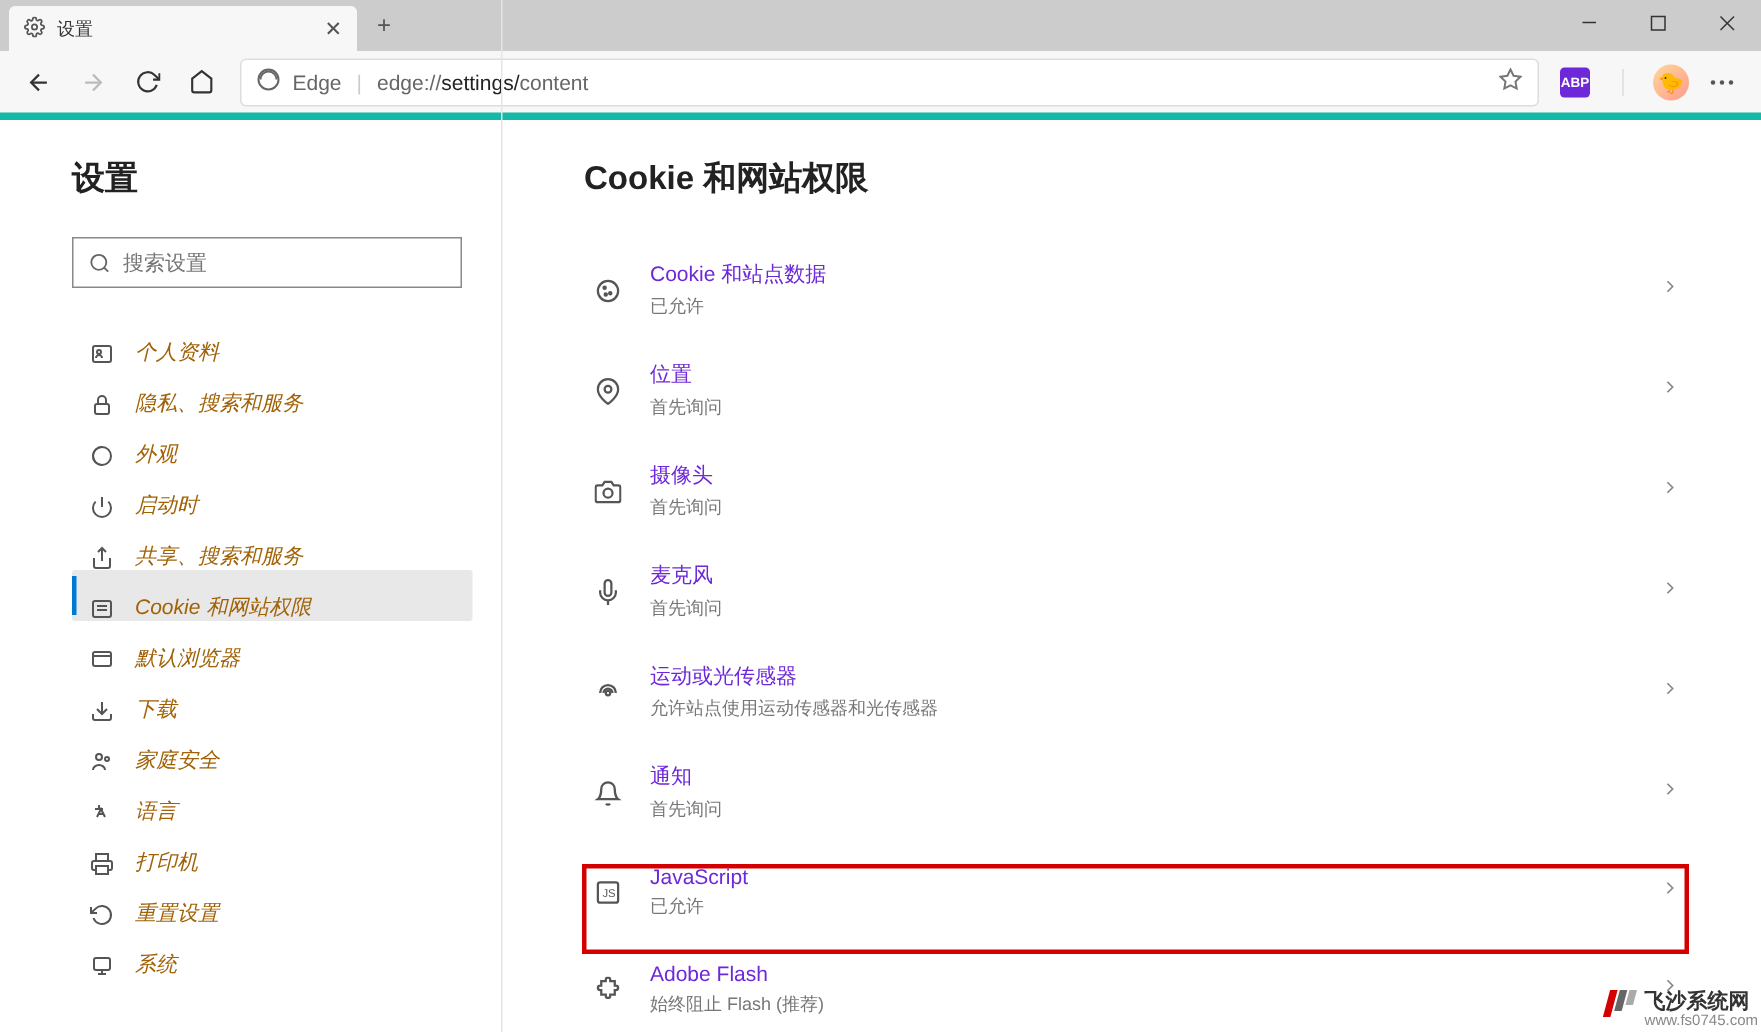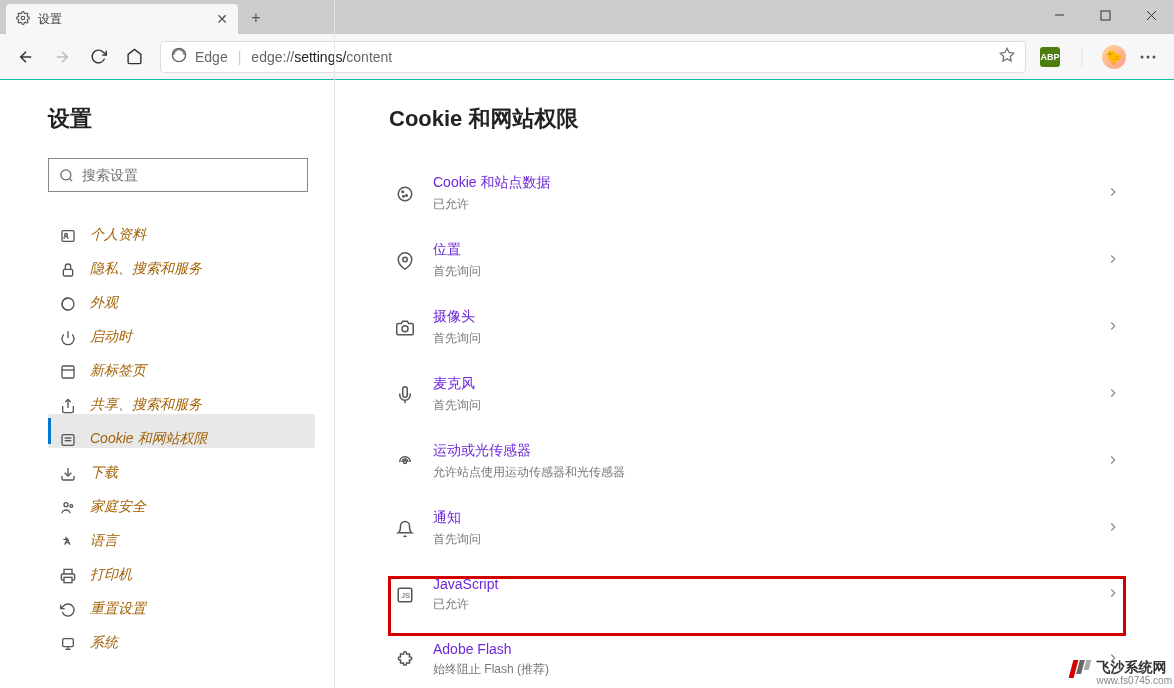--- a/index.html
+++ b/index.html
@@ -8,32 +8,32 @@
   
   .title-bar { height: 34px; background: #ccc; display: flex; align-items: flex-end; position: relative; }
   .tab { background: #f7f7f7; height: 30px; margin-left: 6px; border-radius: 4px 4px 0 0; display: flex; align-items: center; padding: 0 10px; width: 232px; font-size: 12px; color: #333; position: relative; }
   .tab .tab-icon { margin-right: 8px; }
   .tab .tab-close { margin-left: auto; font-size: 14px; color: #555; cursor: pointer; }
   .new-tab { width: 28px; height: 28px; display: flex; align-items: center; justify-content: center; font-size: 16px; color: #555; cursor: pointer; margin-left: 4px; margin-bottom: 2px; }
   .window-controls { position: absolute; right: 0; top: 0; display: flex; height: 30px; }
   .win-btn { width: 46px; height: 30px; display: flex; align-items: center; justify-content: center; font-size: 12px; cursor: pointer; color: #333; }
   
   
-  .toolbar { height: 46px; background: #f7f7f7; display: flex; align-items: center; padding: 0 8px; border-bottom: 1px solid #14b8a6; }
+  .toolbar { height: 46px; background: #f7f7f7; display: flex; align-items: center; padding: 0 8px; border-bottom: 5px solid #14b8a6; }
   .tool-btn { width: 36px; height: 36px; display: flex; align-items: center; justify-content: center; color: #555; cursor: pointer; border-radius: 4px; }
   .tool-btn.disabled { color: #bbb; }
   .address-bar { flex: 1; height: 32px; background: #fff; border: 1px solid #ddd; border-radius: 4px; margin: 0 8px; display: flex; align-items: center; padding: 0 10px; font-size: 14px; }
   .addr-icon { margin-right: 8px; color: #666; }
   .addr-edge { color: #666; margin-right: 10px; }
   .addr-divider { color: #ccc; margin-right: 10px; }
   .addr-url { color: #666; }
   .addr-url .dark { color: #222; }
   .addr-star { margin-left: auto; color: #777; }
   .ext-icon { width: 32px; height: 32px; display: flex; align-items: center; justify-content: center; cursor: pointer; }
-  .abp { background: #4d7c0f; color: #fff; font-size: 9px; font-weight: bold; width: 20px; height: 20px; border-radius: 3px; display: flex; align-items: center; justify-content: center; }
+  .abp { background: #6d28d9; color: #fff; font-size: 9px; font-weight: bold; width: 20px; height: 20px; border-radius: 3px; display: flex; align-items: center; justify-content: center; }
   .user-avatar { width: 24px; height: 24px; border-radius: 50%; background: linear-gradient(135deg,#ffd89b,#ff9a8b); display: flex; align-items: center; justify-content: center; font-size: 14px; }
   
   
   .content { display: flex; height: calc(688px - 34px - 46px); background: #fff; }
   
   
   .sidebar { width: 335px; padding: 24px 20px 0 48px; overflow-y: auto; }
   .sidebar-title { font-size: 22px; font-weight: 600; color: #222; margin-bottom: 24px; }
   .search-box { border: 1px solid #888; height: 34px; display: flex; align-items: center; padding: 0 10px; margin-bottom: 18px; width: 260px; }
   .search-box svg { margin-right: 8px; }
@@ -210,45 +210,45 @@
             <svg width="16" height="16" viewBox="0 0 24 24" fill="none" stroke="currentColor" stroke-width="2">
               <path d="M18.36 6.64a9 9 0 1 1-12.73 0"></path>
               <line x1="12" y1="2" x2="12" y2="12"></line>
             </svg>
           </span>
         <span>启动时</span>
       </li>
       <li class="nav-item">
         <span class="nav-icon">
             <svg width="16" height="16" viewBox="0 0 24 24" fill="none" stroke="currentColor" stroke-width="2">
-              <rect x="3" y="3" width="18" height="18" rx="2"></rect>
-              <line x1="3" y1="9" x2="21" y2="9"></line>
-            </svg>
-          </span>
-        <span>新标签页</span>
-      </li>
-      <li class="nav-item">
-        <span class="nav-icon">
-            <svg width="16" height="16" viewBox="0 0 24 24" fill="none" stroke="currentColor" stroke-width="2">
               <path d="M4 12v8a2 2 0 0 0 2 2h12a2 2 0 0 0 2-2v-8"></path>
               <polyline points="16 6 12 2 8 6"></polyline>
               <line x1="12" y1="2" x2="12" y2="15"></line>
             </svg>
           </span>
         <span>共享、搜索和服务</span>
       </li>
       <li class="nav-item active">
         <span class="nav-icon">
             <svg width="16" height="16" viewBox="0 0 24 24" fill="none" stroke="currentColor" stroke-width="2">
               <rect x="3" y="4" width="18" height="16" rx="2"></rect>
               <line x1="7" y1="9" x2="17" y2="9"></line>
               <line x1="7" y1="13" x2="17" y2="13"></line>
             </svg>
           </span>
         <span>Cookie 和网站权限</span>
+      </li>
+      <li class="nav-item">
+        <span class="nav-icon">
+            <svg width="16" height="16" viewBox="0 0 24 24" fill="none" stroke="currentColor" stroke-width="2">
+              <rect x="3" y="4" width="18" height="14" rx="2"></rect>
+              <line x1="3" y1="8" x2="21" y2="8"></line>
+            </svg>
+          </span>
+        <span>默认浏览器</span>
       </li>
       <li class="nav-item">
         <span class="nav-icon">
             <svg width="16" height="16" viewBox="0 0 24 24" fill="none" stroke="currentColor" stroke-width="2">
               <path d="M21 15v4a2 2 0 0 1-2 2H5a2 2 0 0 1-2-2v-4"></path>
               <polyline points="7 10 12 15 17 10"></polyline>
               <line x1="12" y1="15" x2="12" y2="3"></line>
             </svg>
           </span>
         <span>下载</span>

